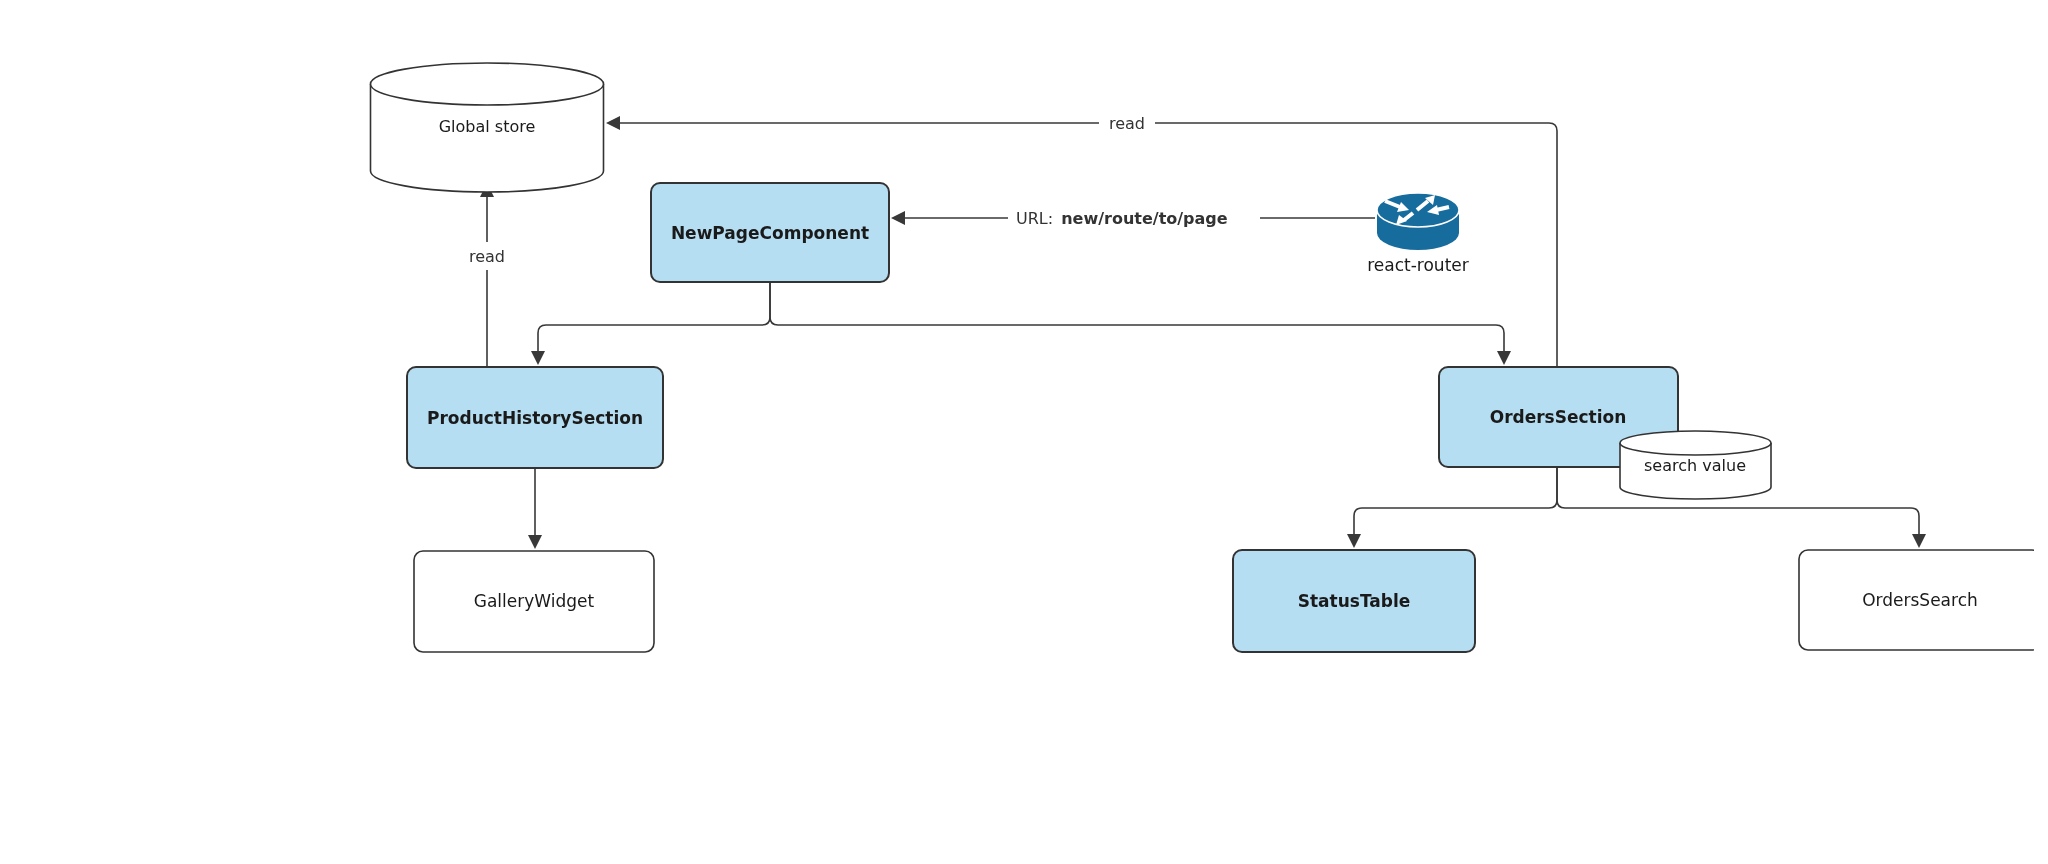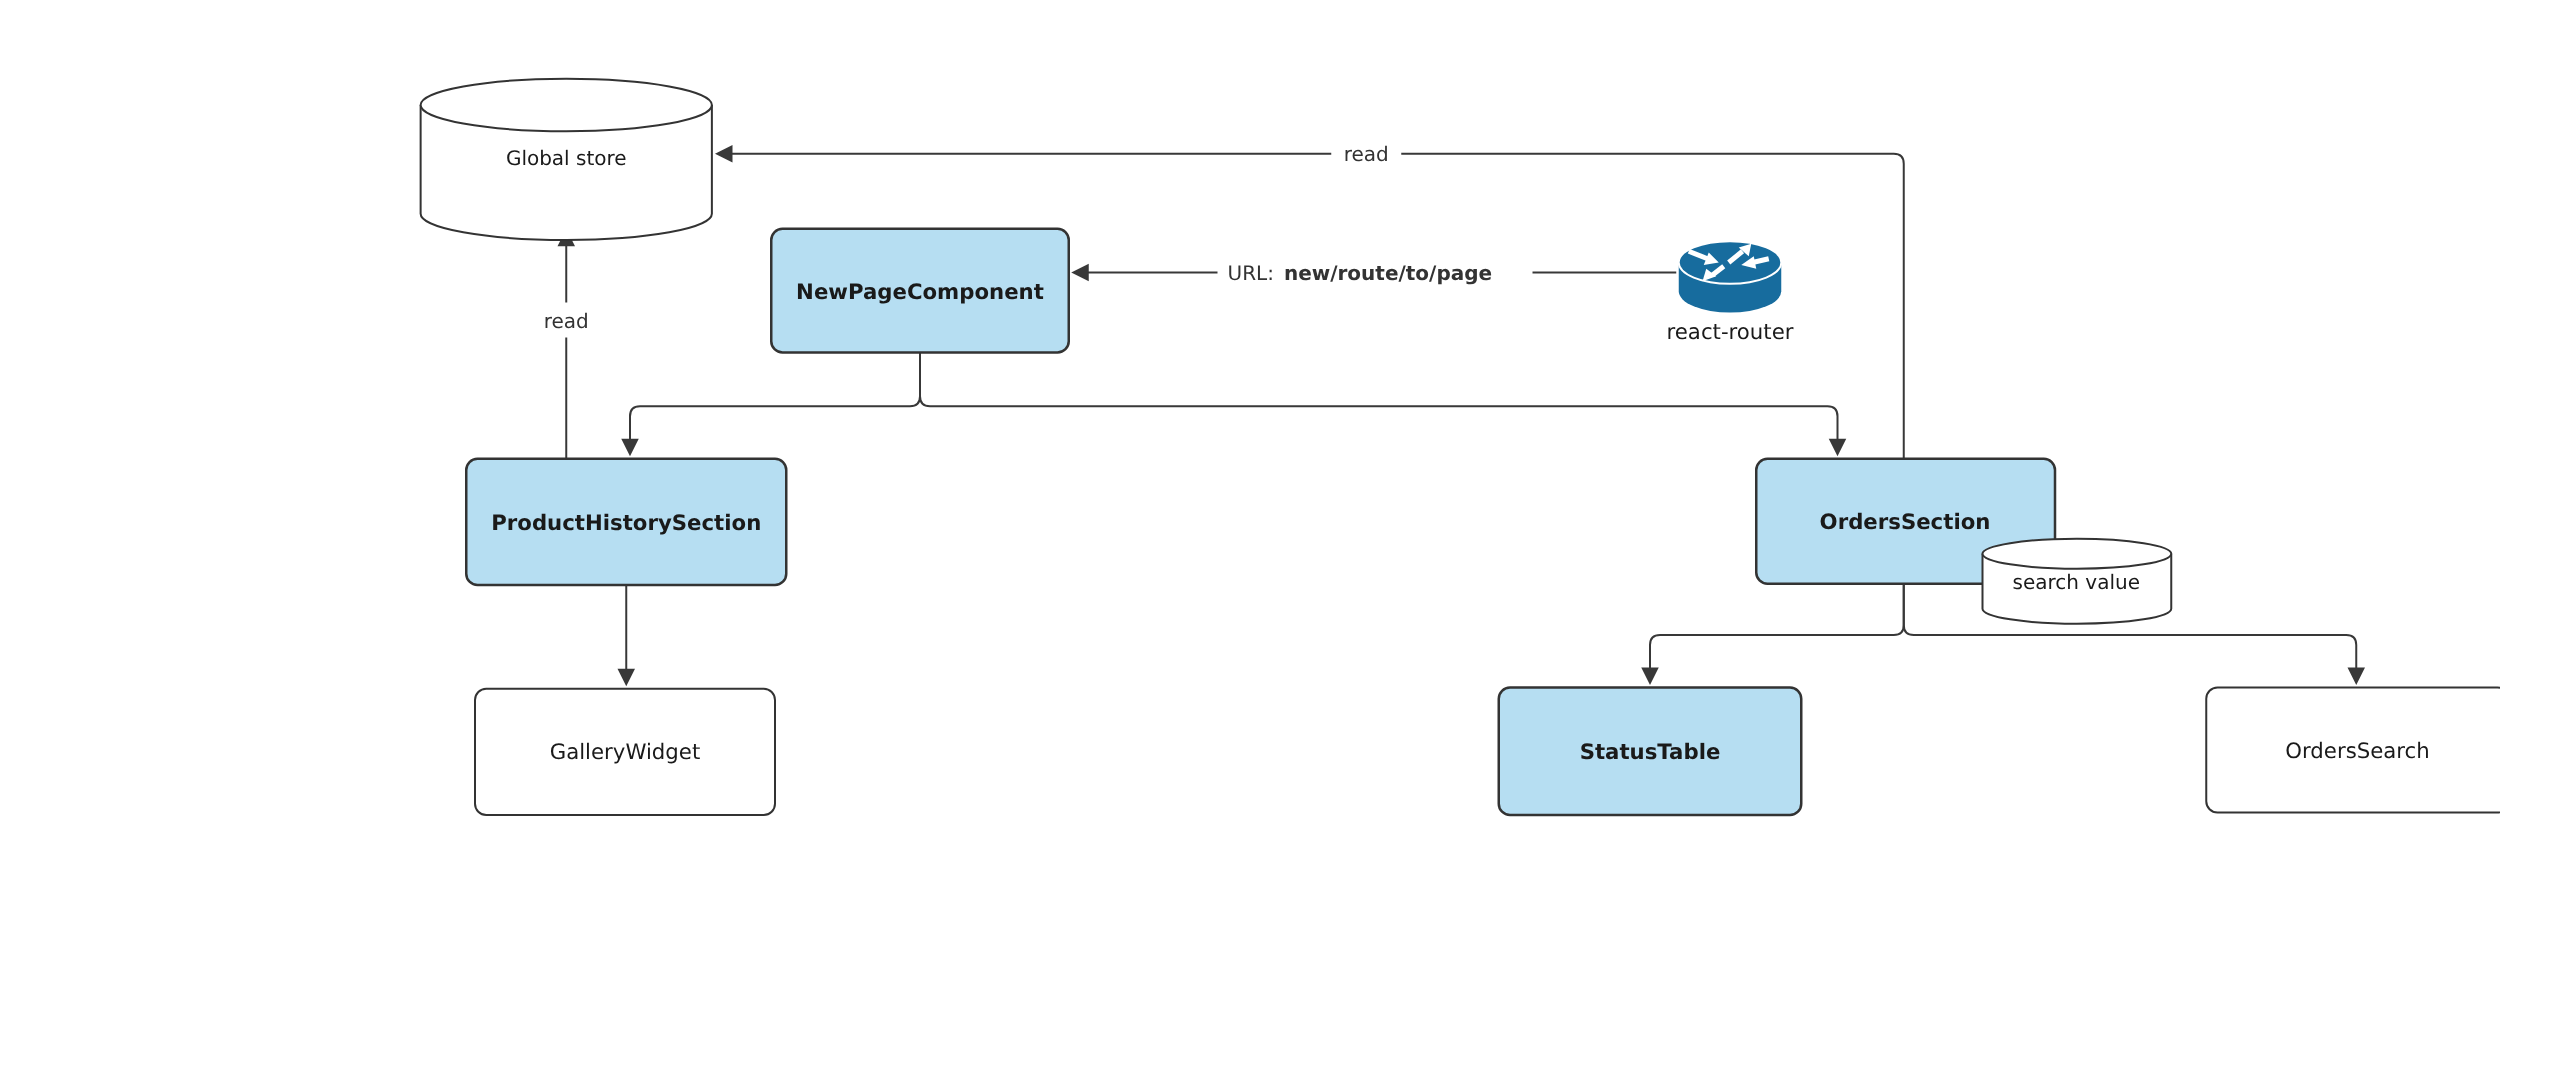--- a/index.html
+++ b/index.html
@@ -3,20 +3,21 @@
 <meta charset="utf-8">
 <style>
   html, body { margin: 0; padding: 0; background: #ffffff; }
   .canvas {
     position: relative;
     width: 2000px;
     height: 864px;
     background: #ffffff;
     font-family: "DejaVu Sans", "Liberation Sans", sans-serif;
     overflow: hidden;
+    padding-left: 34px;
   }
   svg { display: block; }
   .edge { fill: none; stroke: #383838; stroke-width: 1.6; }
   .arrowhead { fill: #383838; stroke: none; }
   .node-blue { fill: #b6def2; stroke: #333333; stroke-width: 2; }
   .node-plain { fill: #ffffff; stroke: #333333; stroke-width: 1.6; }
   .cyl { fill: #ffffff; stroke: #333333; stroke-width: 1.6; }
   .labelbg { fill: #ffffff; stroke: none; }
   .node-label { font-size: 17px; font-weight: bold; fill: #1a1a1a; text-anchor: middle; }
   .node-label-plain { font-size: 17px; font-weight: normal; fill: #1a1a1a; text-anchor: middle; }

